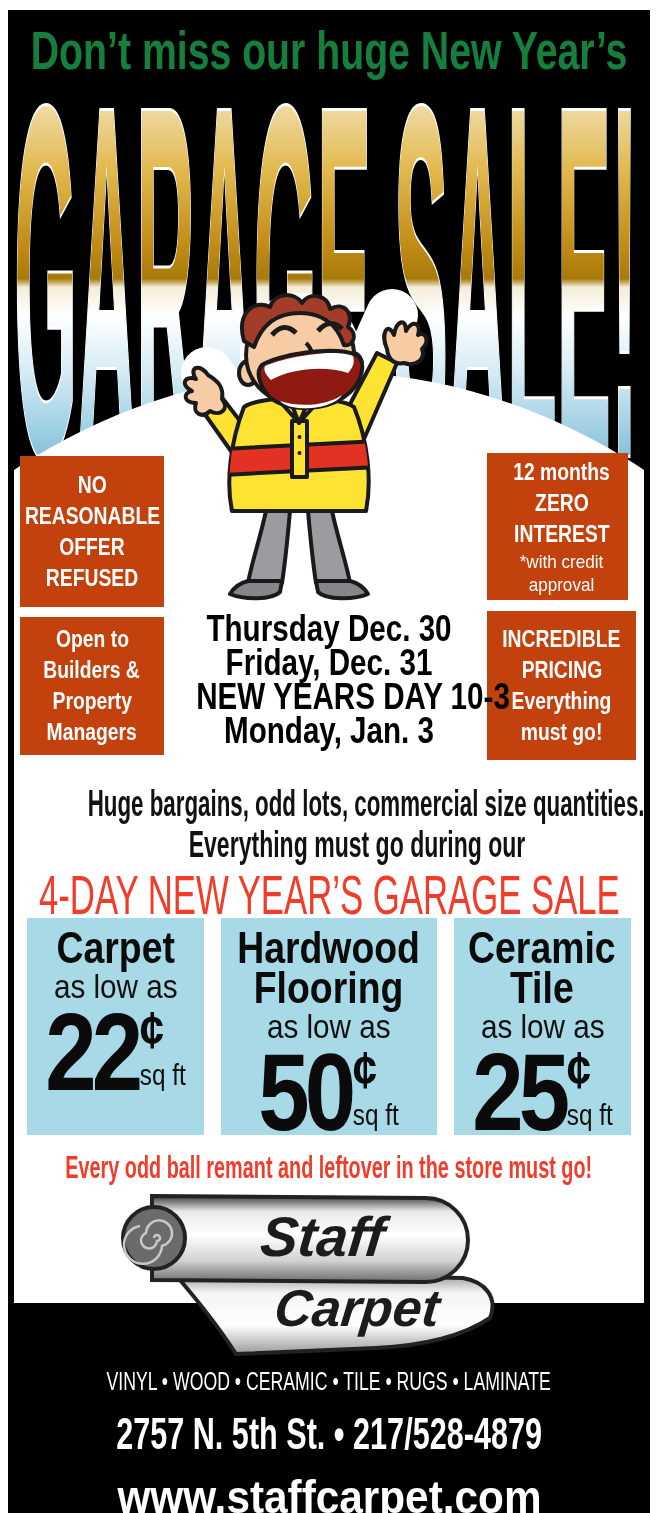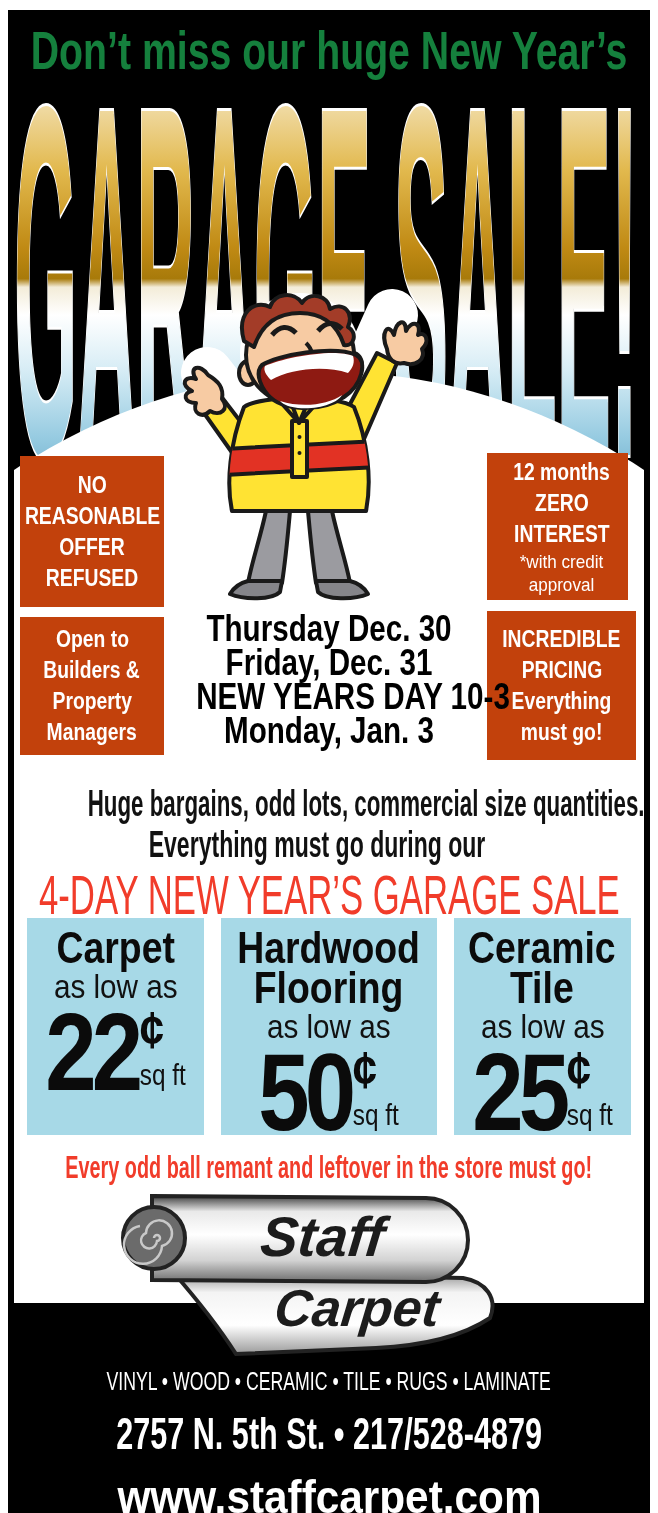--- a/index.html
+++ b/index.html
@@ -35,21 +35,21 @@
   .b-no{left:20px;top:456px;width:144px;height:151px;}
   .b-open{left:20px;top:617px;width:144px;height:138px;}
   .b-zero{left:487px;top:453px;width:133px;height:147px;padding-left:8px;}
   .b-inc{left:487px;top:611px;width:149px;height:149px;}
 
   .dates{left:163px;top:612px;width:332px;z-index:5;text-align:center;color:#000;font-weight:bold;}
   .dates .ln{font-size:37px;line-height:34px;transform:scaleX(0.8);white-space:nowrap;}
 
   .promo1{left:14px;top:783px;width:630px;z-index:5;color:#111;font-weight:bold;font-size:36px;padding-left:37px;}
   .promo1 .sx{transform:scaleX(0.62);}
-  .promo2{left:14px;top:824px;width:606px;z-index:5;color:#111;font-weight:bold;font-size:36px;}
+  .promo2{left:14px;top:824px;width:606px;z-index:5;color:#111;font-weight:bold;font-size:36px;justify-content:flex-end;}
   .promo2 .sx{transform:scaleX(0.64);}
   .promo-head{left:14px;top:862px;width:630px;z-index:5;color:#f13c2a;font-weight:normal;font-size:56px;}
   .promo-head .sx{transform:scaleX(0.62);}
 
   .products{left:27px;top:918px;width:604px;height:217px;z-index:5;display:flex;gap:17px;}
   .pbox{flex:1;background:#a7d9e7;display:flex;flex-direction:column;align-items:center;padding-top:10px;box-sizing:border-box;}
   .pname{font-weight:bold;color:#0b0b0b;font-size:44px;line-height:40px;text-align:center;}
   .pname .ln{transform:scaleX(0.85);white-space:nowrap;}
   .pqual{font-size:33px;color:#111;line-height:38px;transform:scaleX(0.9);white-space:nowrap;}
   .prow{display:flex;align-items:flex-start;justify-content:center;transform:scaleX(0.84);transform-origin:center top;margin-top:2px;}

